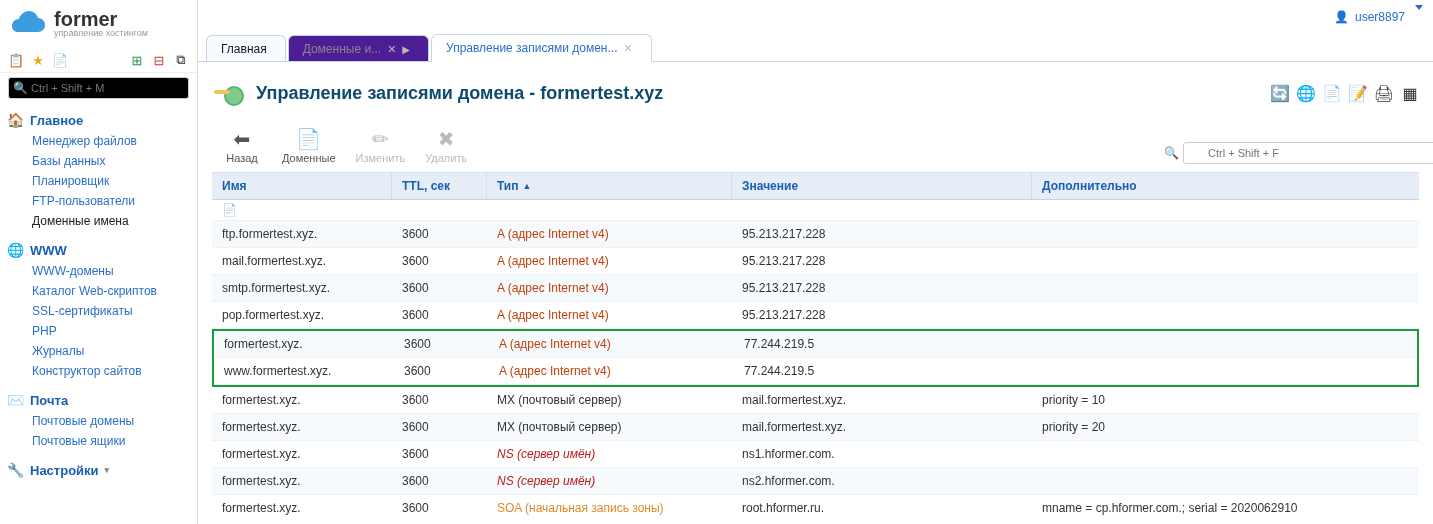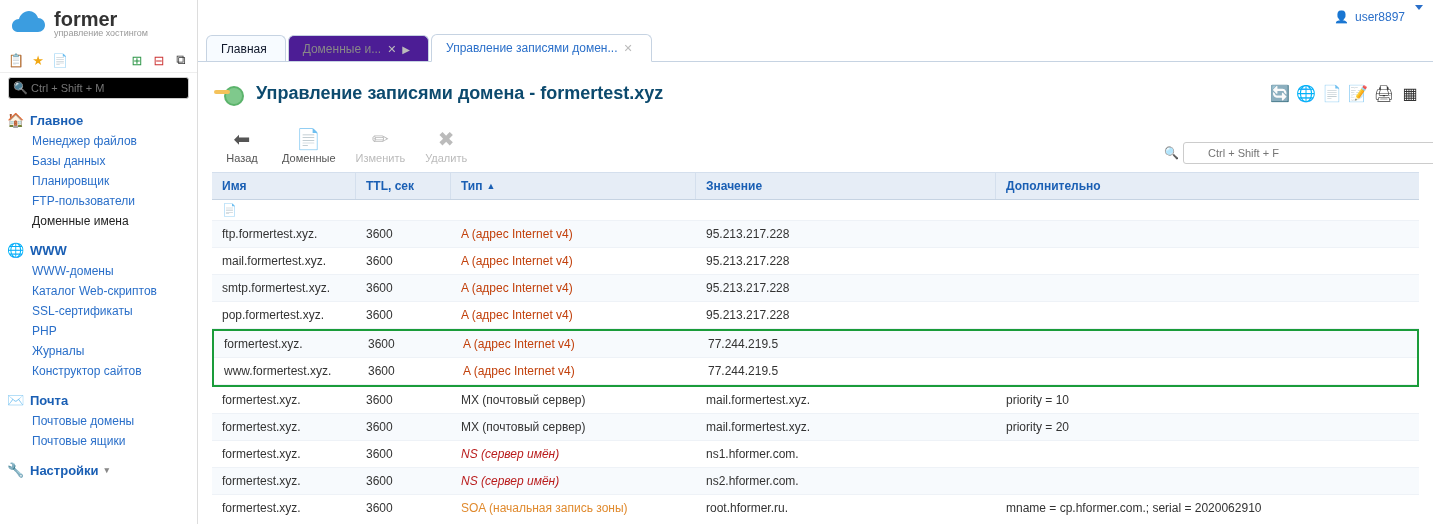--- a/index.html
+++ b/index.html
@@ -44,21 +44,21 @@
 .tbtn { display: flex; flex-direction: column; align-items: center; font-size: 11px; color: #555; cursor: pointer; min-width: 40px; gap: 2px; }
 .tbtn.disabled { color: #bbb; cursor: default; }
 .tbtn .ico { width: 28px; height: 22px; display: inline-flex; align-items: center; justify-content: center; font-size: 20px; }
 .tfilter { position: relative; width: 260px; }
 .tfilter input { width: 100%; height: 22px; padding: 2px 6px 2px 24px; border: 1px solid #ccc; border-radius: 3px; font-size: 11px; color: #888; margin-left: 24px; }
 .tfilter .mag { position: absolute; left: 5px; top: 4px; color: #aaa; }
 .table-wrap { flex: 1; overflow: auto; border-top: 1px solid #d4dfed; }
 .hdr-row { display: flex; background: #e6edf6; border-bottom: 1px solid #c6d3e2; font-weight: bold; color: #1a5fb4; position: sticky; top: 0; }
 .cell { padding: 6px 10px; border-right: 1px solid #d4dfed; }
 .hdr-row .cell { cursor: pointer; display: flex; align-items: center; gap: 4px; }
-.c-name { width: 144px; flex-shrink: 0; }
+.c-name { width: 180px; flex-shrink: 0; }
 .c-ttl { width: 95px; flex-shrink: 0; }
 .c-type { width: 245px; flex-shrink: 0; }
 .c-val { width: 300px; flex-shrink: 0; }
 .c-extra { flex: 1; border-right: none; }
 .icon-row { display: flex; padding: 3px 10px; background: #fff; border-bottom: 1px solid #eef2f7; }
 .row { display: flex; border-bottom: 1px solid #eef2f7; cursor: pointer; }
 .row:nth-child(odd) { background: #f7fafd; }
 .row:nth-child(even) { background: #fff; }
 .row .cell { border-right: none; }
 .type-a { color: #c2410c; }

